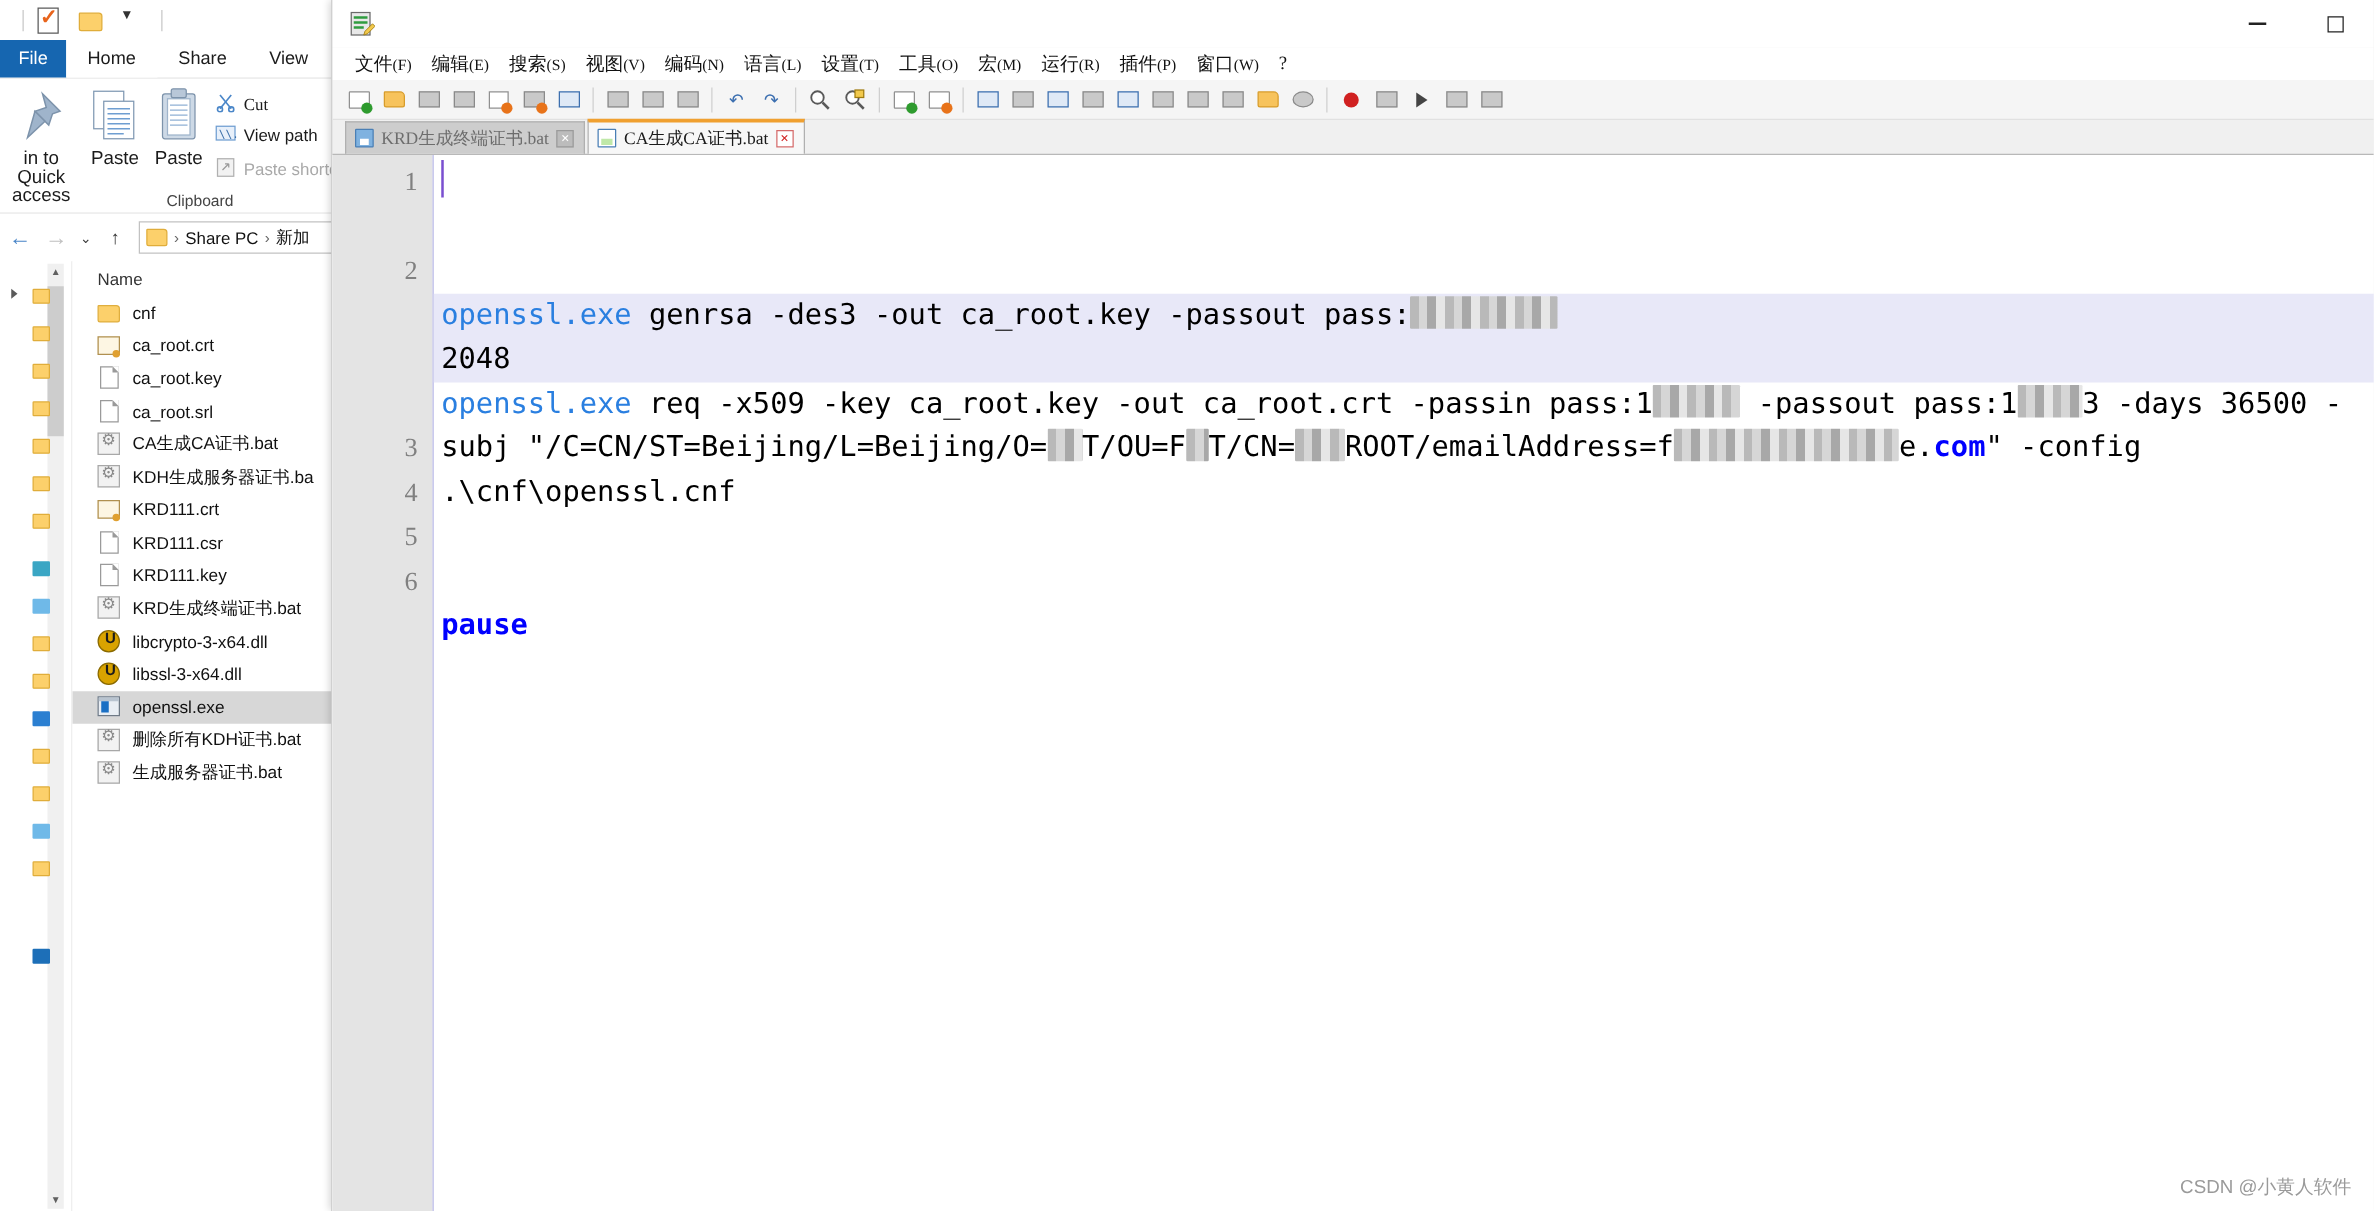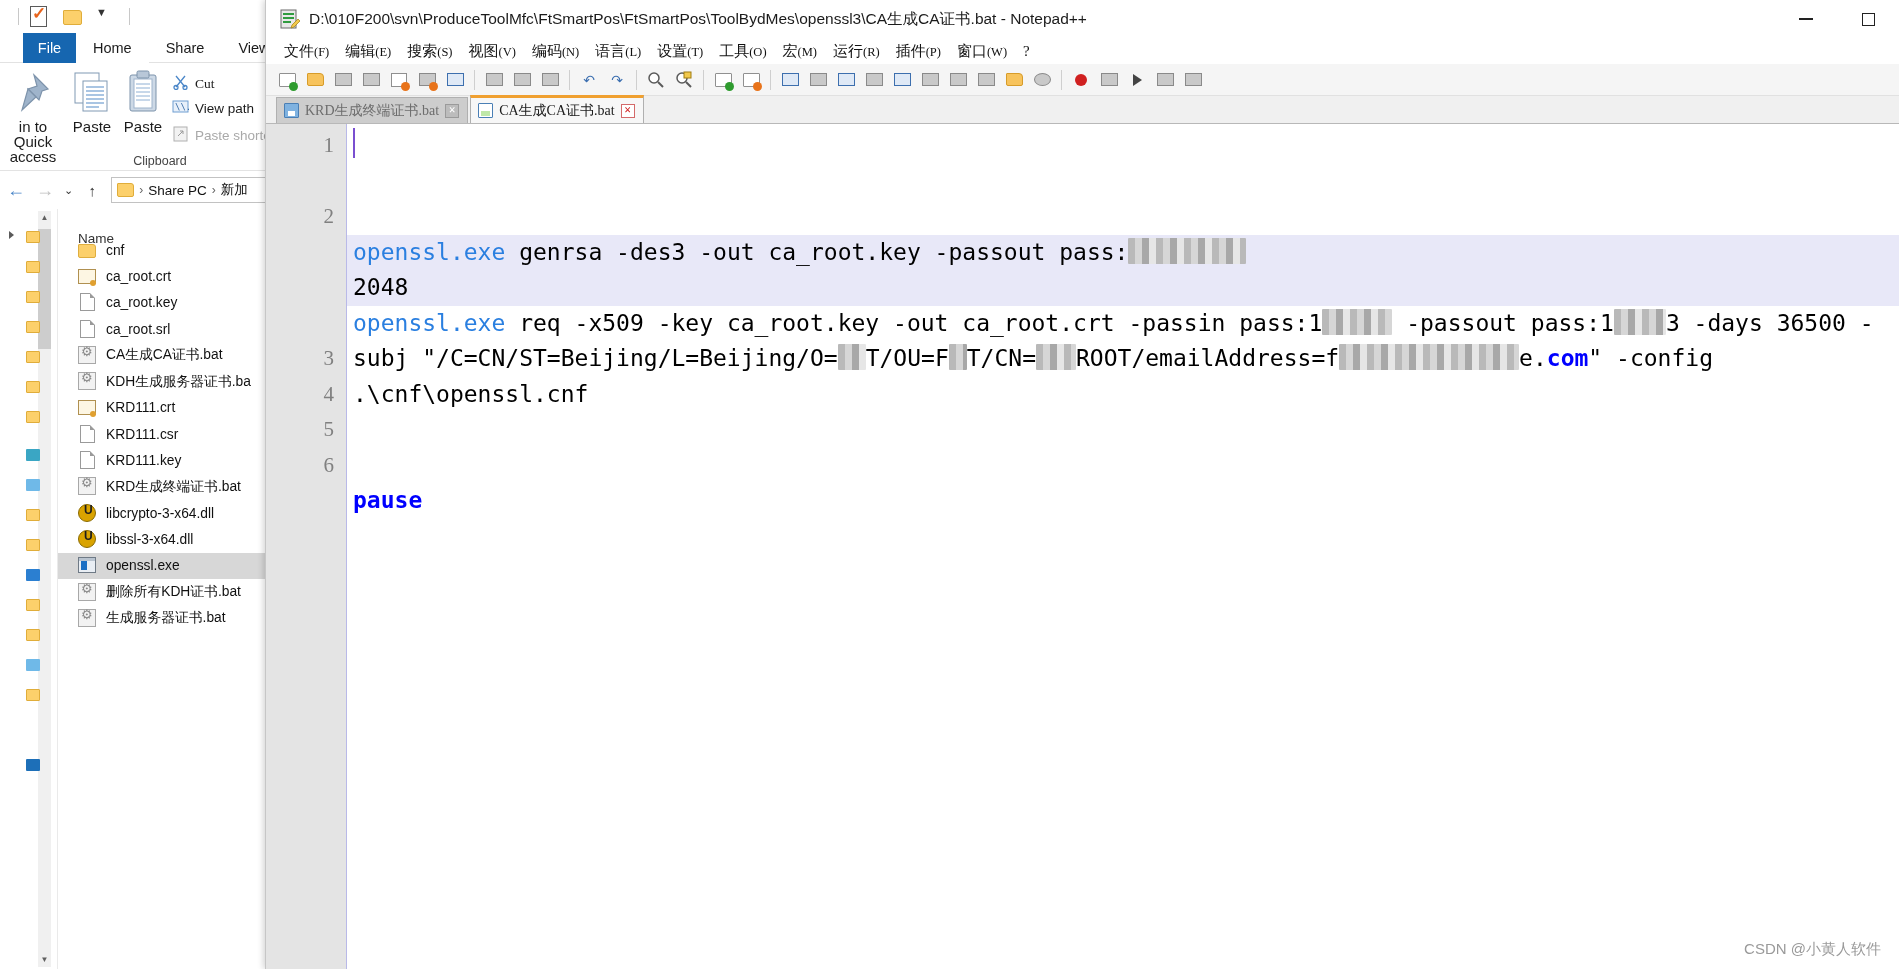--- a/index.html
+++ b/index.html
@@ -35,23 +35,22 @@
   }
   .ico-folder-small {
     width: 19px; height: 15px; background: #fcd06b;
     border: 1px solid #e0ad3a; border-radius: 1px 3px 2px 2px;
     margin-top: 4px;
   }
   .ico-chev { font-size: 11px; color: #333; }
 
   #explorer-tabs {
     position: absolute; left: 0; top: 33px; width: 320px; height: 30px;
-    background: #ffffff; display: flex; align-items: center;
+    background: #ffffff; display: flex; align-items: flex-end;
     border-bottom: 1px solid #dededede;
-    padding-left: 23px;
   }
   .ex-tab {
     display: flex; align-items: center; justify-content: center;
     font-size: 14.5px; color: #1b1b1b; padding: 0 17px; height: 30px;
   }
   .ex-tab.file { background: #1666b0; color: #ffffff; width: 53px; padding: 0; }
   .ex-tab.active { background: #ffffff; }
 
   #explorer-ribbon {
     position: absolute; left: 0; top: 63px; width: 320px; height: 108px;
@@ -128,21 +127,21 @@
   .nav-tri {
     position: absolute; left: 9px; width: 0; height: 0;
     border-left: 5px solid #5a5a5a; border-top: 4px solid transparent;
     border-bottom: 4px solid transparent;
   }
 
   #file-pane { flex: 1; position: relative; background: #fff; }
   #file-header {
     position: absolute; left: 0; top: 0; width: 262px; height: 28px;
     display: flex; align-items: center; padding-left: 20px;
-    font-size: 13.5px; color: #333; margin-top: 15px;
+    font-size: 13.5px; color: #333;
   }
   #file-list { position: absolute; left: 0; top: 28px; width: 262px; }
   .f-row {
     height: 26.3px; display: flex; align-items: center; gap: 9px;
     padding-left: 20px; font-size: 13.8px; color: #111;
     white-space: nowrap;
   }
   .f-row.selected { background: #d7d7d7; }
   .f-ico { width: 19px; height: 19px; position: relative; flex: none; }
   .fi-folder {
@@ -601,21 +600,20 @@
         <svg width="20" height="20" viewBox="0 0 20 20">
           <rect x="1" y="1" width="15" height="18" fill="#e8e8e8" stroke="#6a6a6a"></rect>
           <g fill="#2f9c3f">
               <rect x="3" y="4" width="11" height="2"></rect>
           <rect x="3" y="8" width="11" height="2"></rect>
               <rect x="3" y="12" width="8" height="2"></rect>
             </g>
           <path d="M12 16 l6 -6 2 2 -6 6 -3 1z" fill="#f2c94c" stroke="#a07c10" stroke-width="0.7"></path>
         </svg>
       </div>
-      <div id="npp-title-text">D:\010F200\svn\ProduceToolMfc\FtSmartPos\FtSmartPos\ToolBydMes\openssl3\CA生成CA证书.bat - Notepad++</div>
       <div class="win-btns">
         <div class="win-btn">
             <span class="bar"></span>
           </div>
         <div class="win-btn">
             <span class="sq"></span>
           </div>
       </div>
     </div>
 

